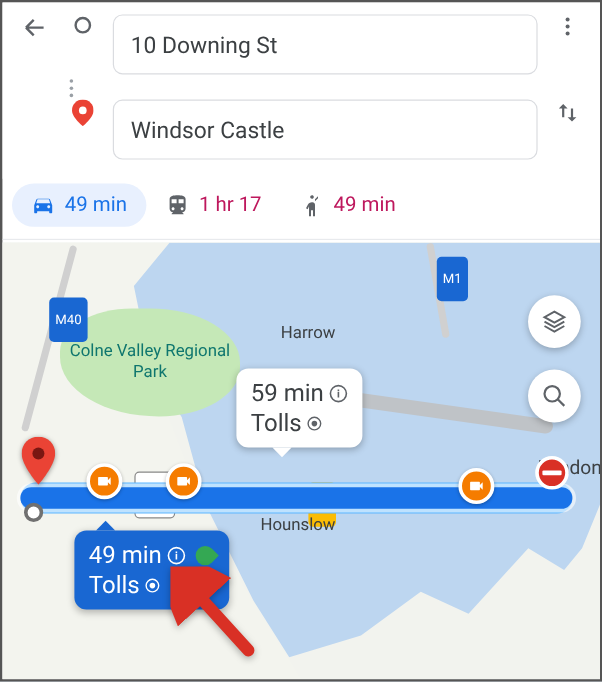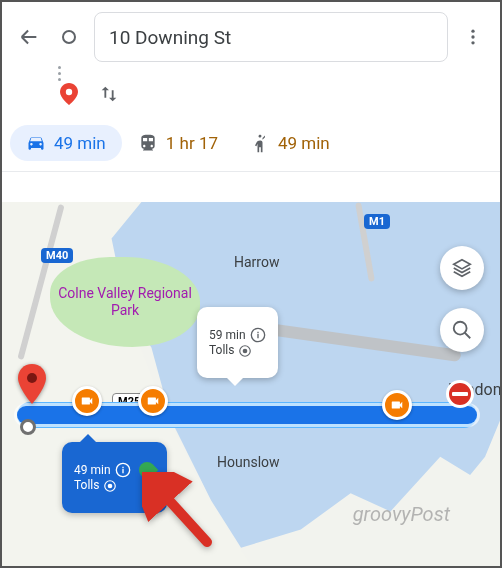--- a/index.html
+++ b/index.html
@@ -1,53 +1,53 @@
 <!DOCTYPE html>
 <html><head>
 <meta charset="utf-8">
 <style>
 *{box-sizing:border-box;margin:0;padding:0;font-family:Roboto,Arial,sans-serif}
 body{width:502px;height:568px;overflow:hidden;border:2px solid #555;position:relative;background:#fff}
 .header{background:#fff;padding:10px 12px;position:relative;z-index:10}
-.row{display:flex;align-items:center;gap:10px;margin-bottom:6px}
+.row{display:flex;gap:10px;margin-bottom:6px}
 .back{width:30px;display:flex;justify-content:center;color:#5f6368}
 .dot{width:30px;display:flex;justify-content:center}
 .dot svg{}
 .field{flex:1;height:50px;border:1px solid #dadce0;border-radius:8px;display:flex;align-items:center;padding:0 14px;font-size:19px;color:#3c4043}
 .menu,.swap{width:30px;display:flex;justify-content:center;color:#5f6368}
 .dots-between{width:30px;display:flex;flex-direction:column;align-items:center;gap:3px;margin-left:30px;margin-bottom:2px;margin-top:-2px}
 .dots-between span{width:3px;height:3px;border-radius:50%;background:#9aa0a6}
 .modes{display:flex;gap:0;padding:4px 8px 10px;border-bottom:1px solid #e8eaed}
-.mode{display:flex;align-items:center;gap:8px;padding:8px 16px;border-radius:20px;font-size:17px;color:#a16207}
+.mode{display:flex;align-items:center;gap:8px;padding:8px 16px;border-radius:20px;font-size:17px;color:#be185d}
 .mode.active{background:#e8f0fe;color:#1a73e8}
 .mode svg{width:20px;height:20px}
 .map{position:absolute;top:200px;left:0;right:0;bottom:0;background:linear-gradient(180deg,#f2f3ee 0%,#f2f3ee 100%)}
 .water{position:absolute;inset:0;background:#bdd6f0;clip-path:polygon(28% 0,100% 0,100% 60%,97% 70%,94% 75%,88% 70%,78% 85%,70% 80%,60% 90%,48% 95%,42% 82%,34% 60%,30% 40%,25% 30%,22% 10%)}
 .land{position:absolute;inset:0;background:#f3f4ee;clip-path:polygon(0 0,28% 0,25% 30%,32% 55%,40% 78%,50% 100%,0 100%)}
-.park{position:absolute;top:55px;left:48px;width:150px;height:90px;background:#c5e8b7;border-radius:40% 50% 45% 55%;display:flex;align-items:center;justify-content:center;font-size:14px;color:#a21caf;text-align:center;line-height:1.2}
-.road-badge{position:absolute;background:#fff;border:1px solid #888;border-radius:4px;padding:1px 5px;font-size:11px;font-weight:700}
+.park{position:absolute;top:55px;left:48px;width:150px;height:90px;background:#c5e8b7;border-radius:40% 50% 45% 55%;display:flex;align-items:center;justify-content:center;font-size:14px;color:#0f766e;text-align:center;line-height:1.2}
+.road-badge{position:absolute;background:#fff;border:1px solid #888;border-radius:4px;padding:12px 5px;font-size:11px;font-weight:400}
 .m40{top:46px;left:39px;background:#1967d2;color:#fff;border:none}
 .m1{top:12px;left:362px;background:#1967d2;color:#fff;border:none}
 .m25{top:191px;left:110px}
 .a4{top:200px;left:255px;background:#fbbc04;color:#3c4043;border:none}
 .place{position:absolute;font-size:14px;color:#3c4043}
-.harrow{top:52px;left:232px}
-.hounslow{top:252px;left:215px}
+.harrow{top:68px;left:232px}
+.hounslow{top:228px;left:215px}
 .kingston{top:298px;left:222px;line-height:1.2}
 .london{top:178px;left:446px;font-size:16px}
 .lane{position:absolute;left:15px;top:200px;width:460px;height:26px;background:#5cb6ff;border-radius:13px}
 .lane-inner{position:absolute;left:15px;top:204px;width:460px;height:18px;background:#1a73e8;border-radius:9px;box-shadow:0 0 0 3px rgba(255,255,255,.6)}
 .alt-lane{position:absolute;left:200px;top:130px;width:260px;height:12px;background:#bfc3c7;border-radius:6px;transform:rotate(8deg)}
 .pin{position:absolute;top:162px;left:16px;width:28px;height:40px}
 .pin svg{filter:drop-shadow(0 1px 2px rgba(0,0,0,.4))}
 .origin-dot{position:absolute;top:217px;left:18px;width:16px;height:16px;background:#fff;border:3px solid #707070;border-radius:50%}
 .cam{position:absolute;width:30px;height:30px;background:#f57c00;border:3px solid #fff;border-radius:50%;display:flex;align-items:center;justify-content:center;box-shadow:0 1px 3px rgba(0,0,0,.3)}
 .nogo{position:absolute;top:178px;left:444px;width:28px;height:28px;background:#d93025;border:3px solid #fff;border-radius:50%;display:flex;align-items:center;justify-content:center}
 .nogo span{width:16px;height:4px;background:#fff;border-radius:1px}
-.callout{position:absolute;background:#fff;border-radius:10px;padding:20px 12px;box-shadow:0 2px 6px rgba(0,0,0,.25);color:#3c4043;font-size:12px;line-height:1.25}
+.callout{position:absolute;background:#fff;border-radius:10px;padding:8px 12px;box-shadow:0 2px 6px rgba(0,0,0,.25);color:#3c4043;font-size:20px;line-height:1.25}
 .callout.blue{background:#1967d2;color:#fff}
 .callout .first{display:flex;align-items:center;gap:4px}
 .leaf{width:16px;height:16px;background:#34a853;border-radius:50% 0 50% 50%;transform:rotate(45deg);display:inline-block;margin-left:4px}
 .tail{position:absolute;width:0;height:0}
 .callout.blue .tail{top:-8px;left:18px;border-left:8px solid transparent;border-right:8px solid transparent;border-bottom:8px solid #1967d2}
 .callout.white .tail{bottom:-8px;left:30px;border-left:8px solid transparent;border-right:8px solid transparent;border-top:8px solid #fff}
 .fab{position:absolute;right:16px;width:44px;height:44px;background:#fff;border-radius:50%;box-shadow:0 2px 6px rgba(0,0,0,.25);display:flex;align-items:center;justify-content:center;color:#5f6368}
 .arrow-red{position:absolute;filter:drop-shadow(0 2px 3px rgba(0,0,0,.3))}
 .watermark{position:absolute;bottom:40px;right:50px;font-size:20px;color:#999;font-style:italic;opacity:.7}
 .gray-road{position:absolute;background:#d0d0d0;border-radius:3px}
@@ -82,20 +82,21 @@
       <span></span>
     </div>
   <div class="row">
     <div class="back"></div>
     <div class="dot">
       <svg width="18" height="22" viewBox="0 0 18 22">
           <path fill="#ea4335" d="M9 0C4 0 0 4 0 9c0 6 9 13 9 13s9-7 9-13c0-5-4-9-9-9z"></path>
           <circle cx="9" cy="9" r="3.2" fill="#fff"></circle>
         </svg>
     </div>
+    <div class="field">Windsor Castle</div>
     <div class="swap">
       <svg width="22" height="22" viewBox="0 0 24 24">
           <path fill="#5f6368" d="M8 4l-4 4h3v8h2V8h3L8 4zm8 16l4-4h-3V8h-2v8h-3l4 4z"></path>
         </svg>
     </div>
   </div>
 </div>
 
 <div class="modes">
   <div class="mode active">
@@ -205,21 +206,20 @@
         <path fill="none" stroke="#5f6368" stroke-width="1.8" d="M12 3l9 5-9 5-9-5 9-5zm-9 9l9 5 9-5m-18 4l9 5 9-5"></path>
       </svg>
   </div>
   <div class="fab" style="top:106px">
     <svg width="22" height="22" viewBox="0 0 24 24">
         <circle cx="10" cy="10" r="7" fill="none" stroke="#5f6368" stroke-width="2"></circle>
         <path stroke="#5f6368" stroke-width="2" d="M15 15l6 6"></path>
       </svg>
   </div>
 
-  <div class="watermark">groovyPost</div>
 </div>
 
 <svg class="arrow-red" style="top:32px;left:258px" width="90" height="55">
   <defs>
       <marker id="ah1" markerWidth="10" markerHeight="10" refX="2" refY="3" orient="auto">
         <path d="M0,0 L0,6 L8,3 z" fill="#d93025"></path>
       </marker>
     </defs>
   <path d="M85 10 L15 40" stroke="#d93025" stroke-width="10" marker-end="url(#ah1)" stroke-linecap="round"></path>
 </svg>

